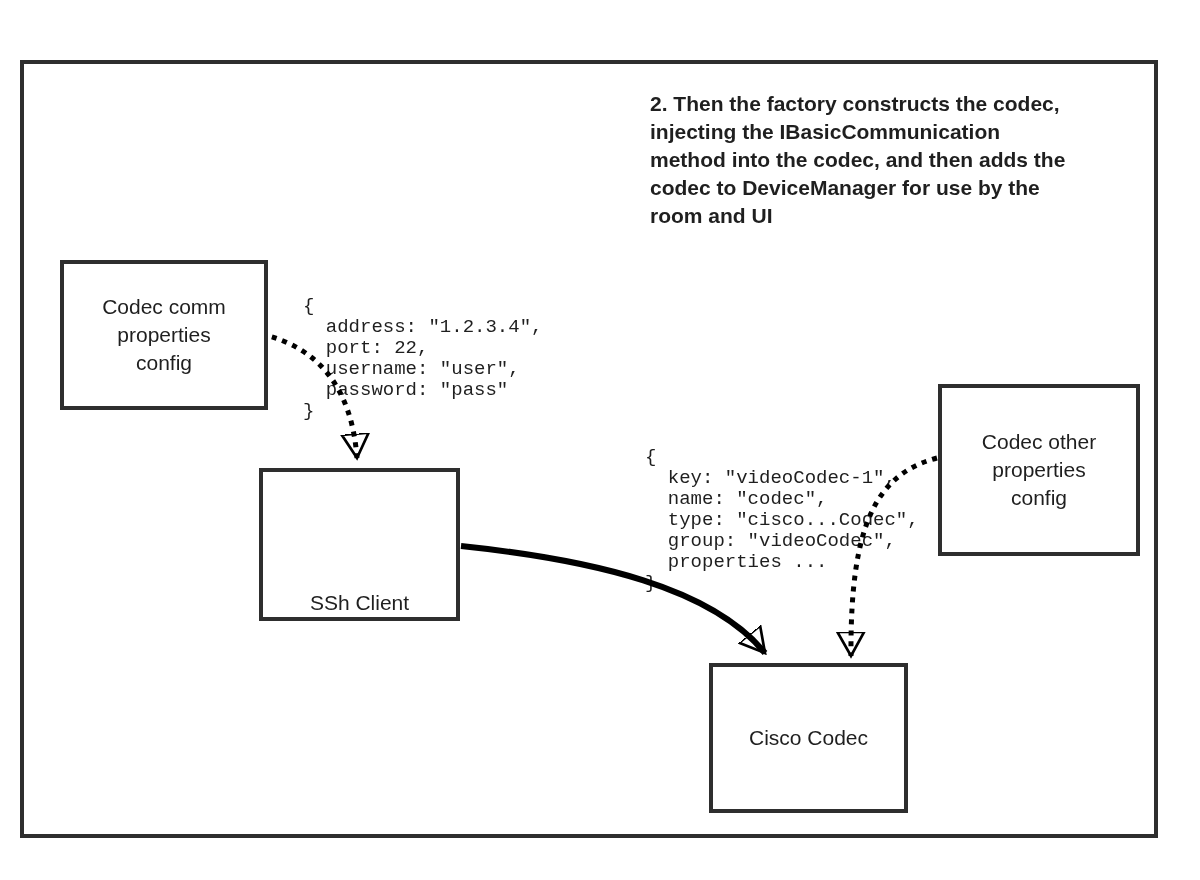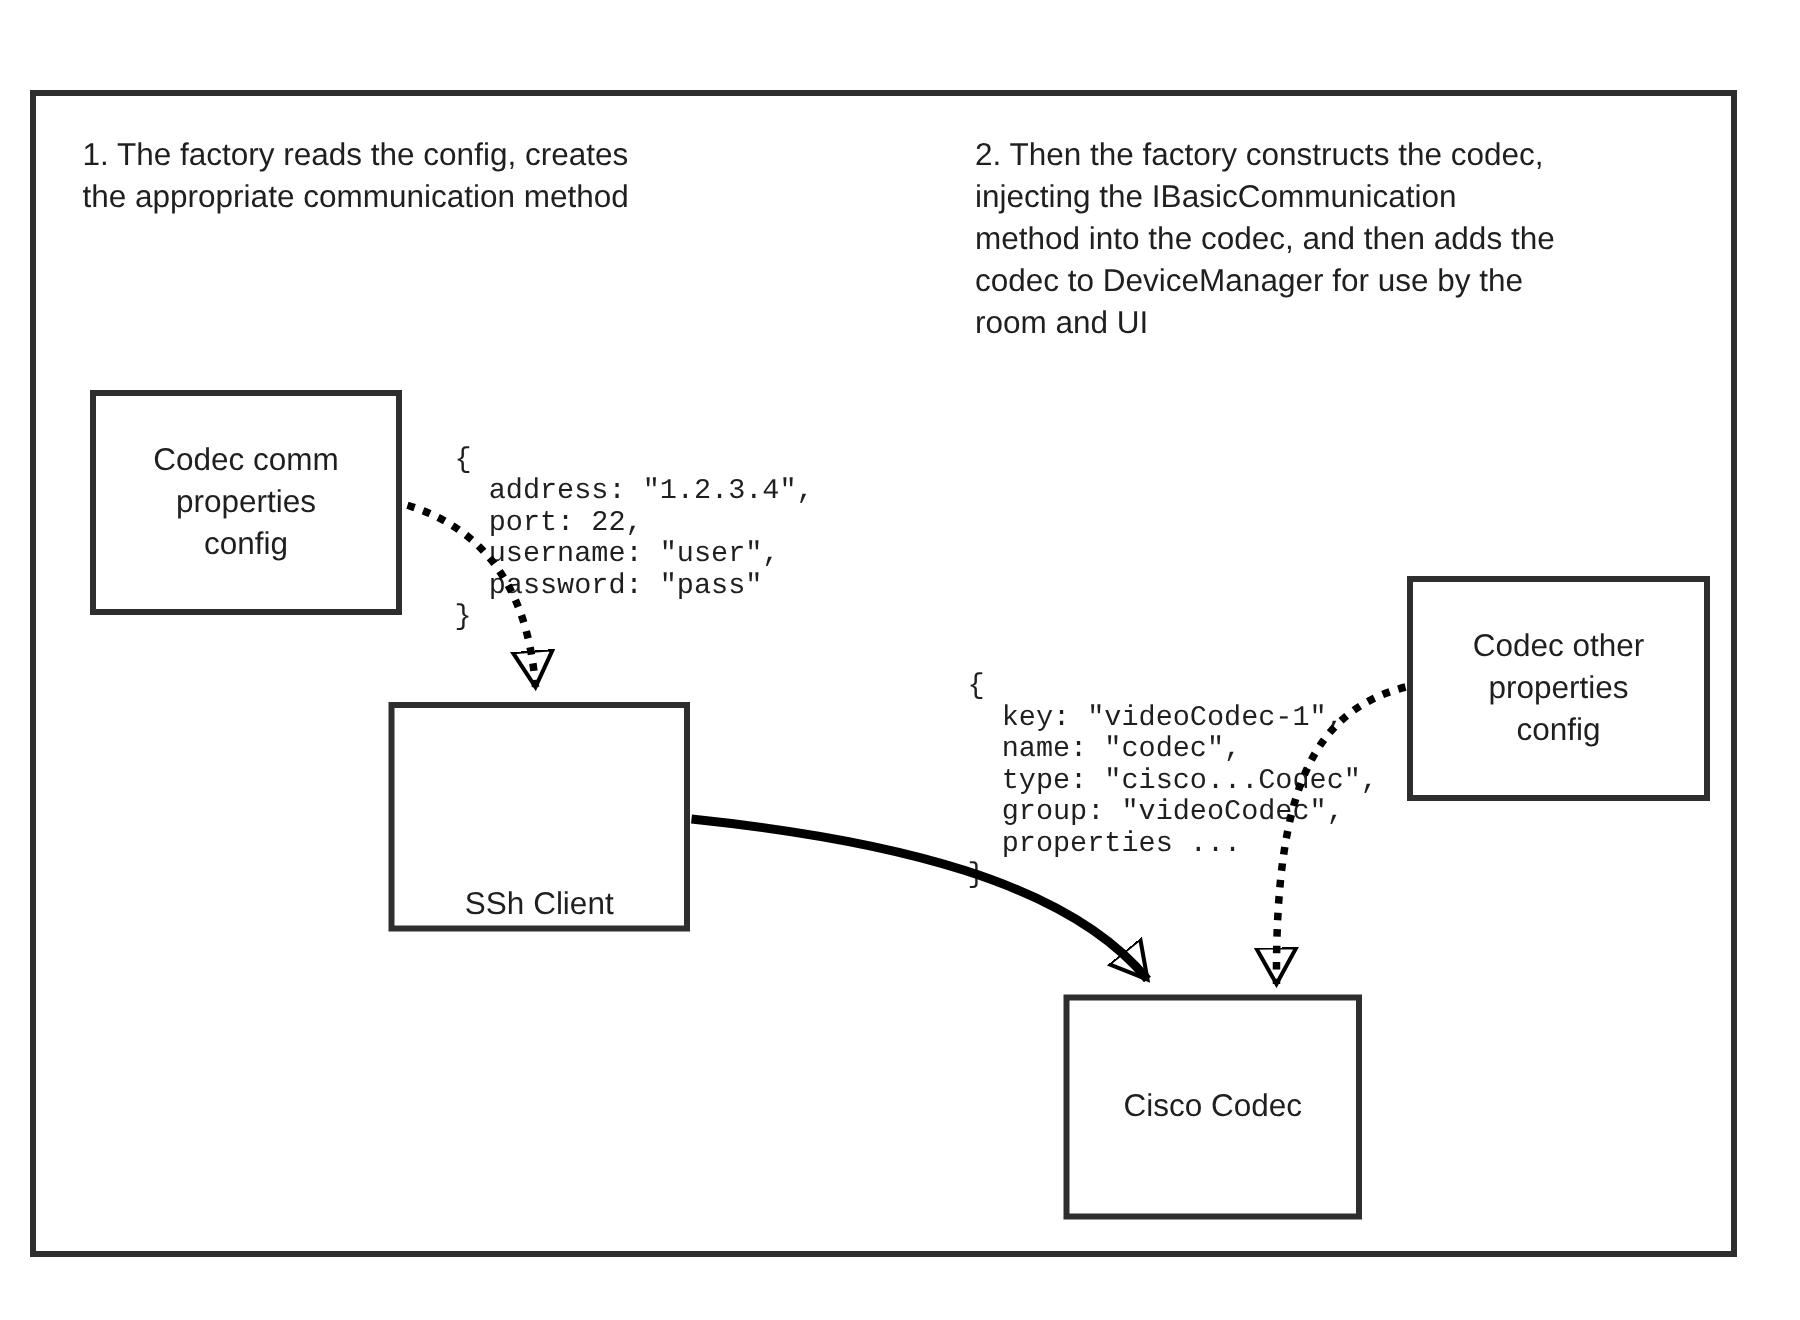--- a/index.html
+++ b/index.html
@@ -36,24 +36,22 @@
   svg.arrows path.dotted { stroke-width:5; stroke-dasharray:5 6; stroke-linecap:butt; }
   svg.arrows path.solid  { stroke-width:6; }
 </style>
 </head>
 <body>
 
 <div class="canvas">
 
   <div class="frame"></div>
 
-  <div class="note" style="left:55px; top:90px;">1. The factory reads the config, creates
-the appropriate communication method</div>
 
-  <div class="note" style="left:650px; top:90px;">2. Then the factory constructs the codec,
+  <div class="note" style="left:650px; top:90px;font-weight:bold;">2. Then the factory constructs the codec,
 injecting the IBasicCommunication
 method into the codec, and then adds the
 codec to DeviceManager for use by the
 room and UI</div>
 
 
   <pre class="code" style="left:303px; top:296px;">{
   address: "1.2.3.4",
   port: 22,
   username: "user",
@@ -82,21 +80,21 @@
   <div class="box" style="left:60px; top:260px; width:208px; height:150px;">
     <span>Codec comm
 properties
 config</span>
   </div>
 
   <div class="box" style="left:259px; top:468px; width:201px; height:153px;align-items:flex-end;">
     <span>SSh Client</span>
   </div>
 
-  <div class="box" style="left:938px; top:384px; width:202px; height:150px;">
+  <div class="box" style="left:938px; top:384px; width:202px; height:172px;">
     <span>Codec other
 properties
 config</span>
   </div>
 
   <div class="box" style="left:709px; top:663px; width:199px; height:150px;">
     <span>Cisco Codec</span>
   </div>
 
 </div>

